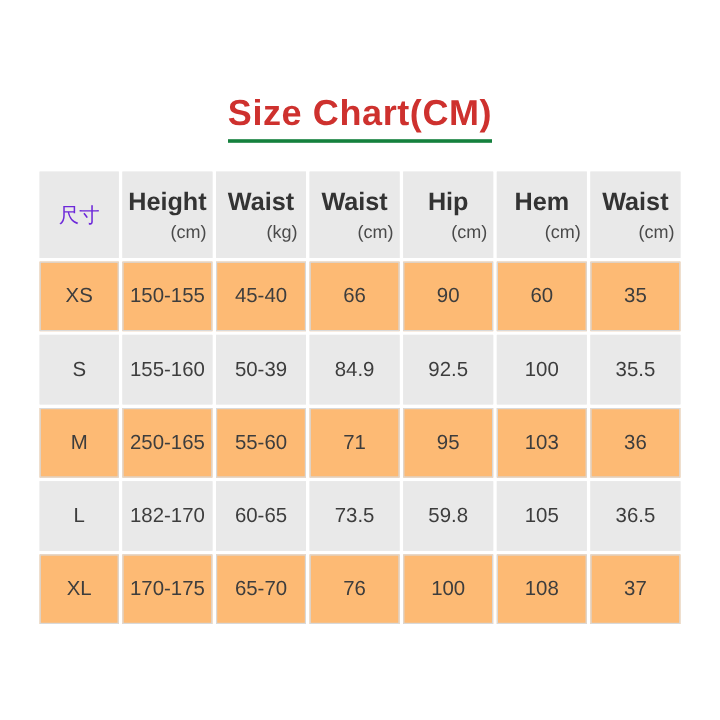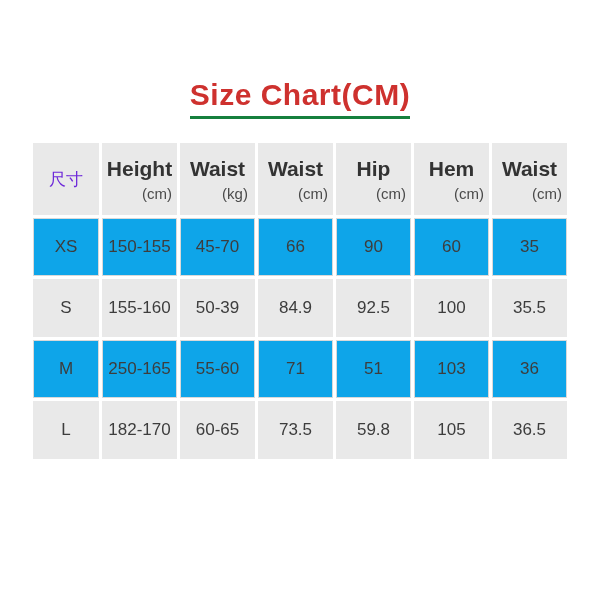--- a/index.html
+++ b/index.html
@@ -47,21 +47,21 @@
   }
   .col-label { font-weight: 700; font-size: 21px; color: #333333; }
   .col-unit  { font-weight: 400; font-size: 15px; color: #4a4a4a; margin-top: 4px; padding-left: 35px; }
   .size-header-label { font-weight: 400; font-size: 17px; color: #6d28d9; }
   tbody td {
     height: 56px;
     font-size: 17px;
     color: #3d3d3d;
   }
   tbody tr.stripe-white td {
-    background: #0ea5e9;
+    background: #fdba74;
     border: 1px solid #d9d9d9;
   }
   tbody tr.stripe-gray td {
     background: #e9e9e9;
     border: 1px solid #e9e9e9;
   }
 </style>
 </head>
 <body>
 
@@ -109,49 +109,58 @@
         <th>
           <div class="col-label">Waist</div>
           <div class="col-unit">(cm)</div>
         </th>
       </tr>
     </thead>
     <tbody>
       <tr class="stripe-white">
         <td>XS</td>
         <td>150-155</td>
-        <td>45-70</td>
+        <td>45-40</td>
         <td>66</td>
         <td>90</td>
         <td>60</td>
         <td>35</td>
       </tr>
       <tr class="stripe-gray">
         <td>S</td>
         <td>155-160</td>
         <td>50-39</td>
         <td>84.9</td>
         <td>92.5</td>
         <td>100</td>
         <td>35.5</td>
       </tr>
       <tr class="stripe-white">
         <td>M</td>
         <td>250-165</td>
         <td>55-60</td>
         <td>71</td>
-        <td>51</td>
+        <td>95</td>
         <td>103</td>
         <td>36</td>
       </tr>
       <tr class="stripe-gray">
         <td>L</td>
         <td>182-170</td>
         <td>60-65</td>
         <td>73.5</td>
         <td>59.8</td>
         <td>105</td>
         <td>36.5</td>
       </tr>
+      <tr class="stripe-white">
+        <td>XL</td>
+        <td>170-175</td>
+        <td>65-70</td>
+        <td>76</td>
+        <td>100</td>
+        <td>108</td>
+        <td>37</td>
+      </tr>
     </tbody>
   </table>
 
 </div>
 
 </body></html>

